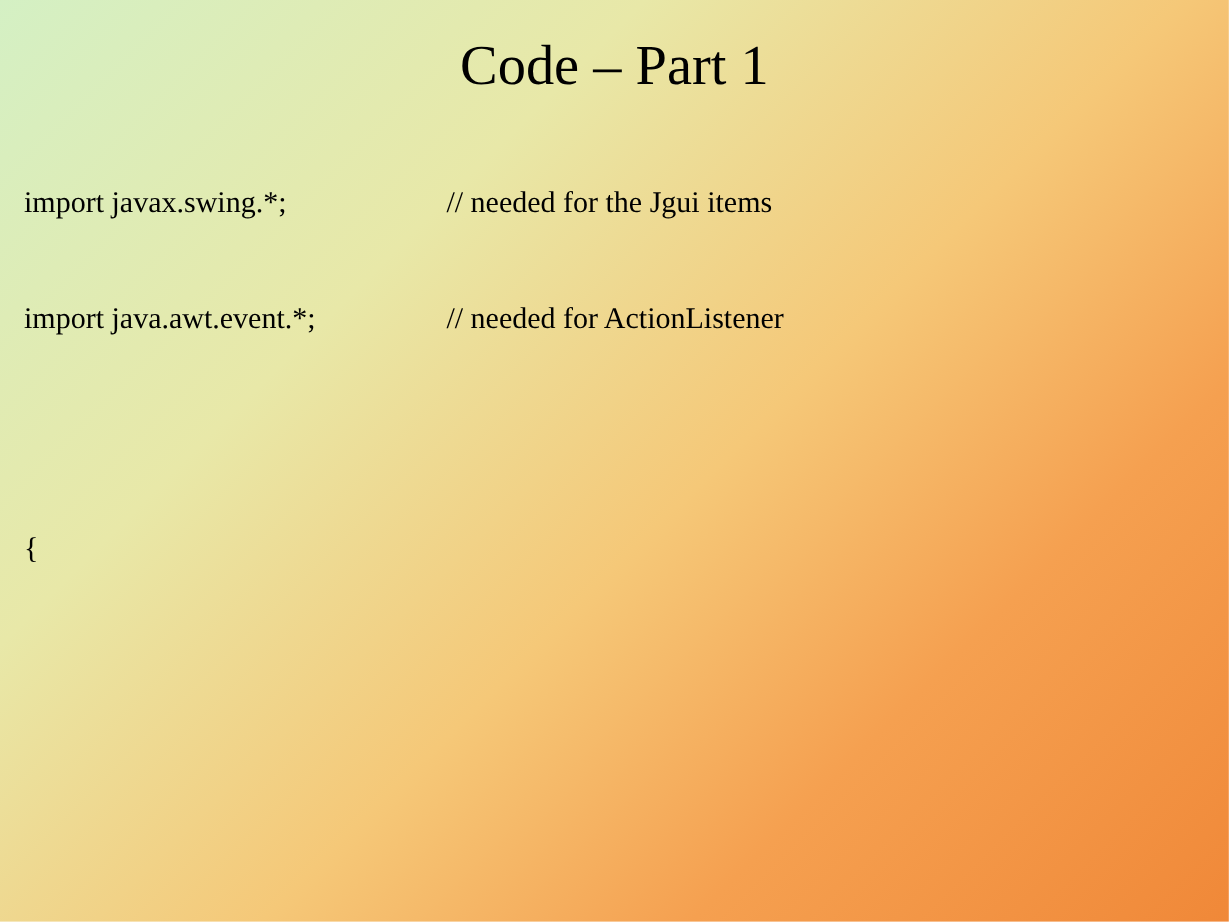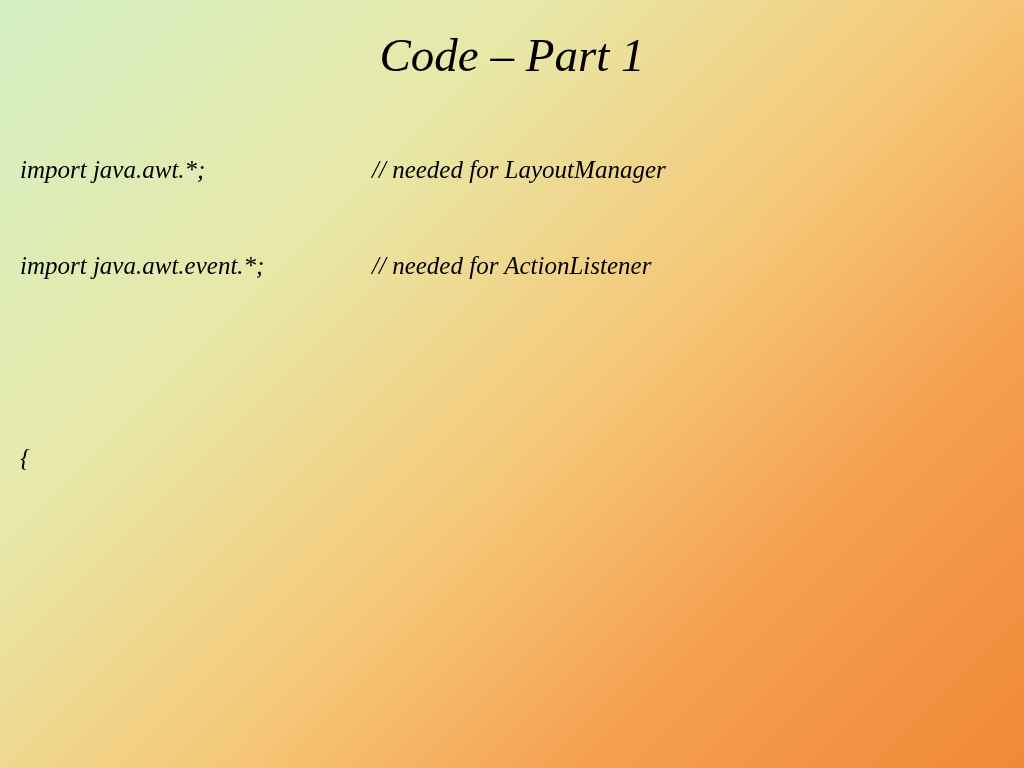--- a/index.html
+++ b/index.html
@@ -1,19 +1,18 @@
 <!DOCTYPE html>
 <html><head>
   <meta charset="utf-8">
   <style>
     * {
       margin: 0;
       padding: 0;
       box-sizing: border-box;
-      font-style: italic;
     }
     body {
       width: 1024px;
       height: 768px;
       background: linear-gradient(135deg, #d4f0c4 0%, #e8e8a8 30%, #f5c878 55%, #f5a050 75%, #f08838 100%);
       font-family: 'Times New Roman', Times, serif;
       color: #000;
       overflow: hidden;
     }
     .slide {
@@ -43,21 +42,21 @@
     .col2 { display: inline-block; }
     .import-stmt { display: inline-block; width: 352px; }
   </style>
 </head>
 <body>
 
 <div class="slide">
   <h1 class="title">Code – Part 1</h1>
 
   <div class="code-block">
-    <span class="code-line"><span class="import-stmt">import java.awt.*;</span><span class="col2">// needed for LayoutManager</span></span>
+    <span class="code-line"><span class="import-stmt">import javax.swing.*;</span><span class="col2">// needed for the Jgui items</span></span>
     <span class="code-line"><span class="import-stmt">import java.awt.event.*;</span><span class="col2">// needed for ActionListener</span></span>
     <span class="code-line"> </span>
     <span class="code-line">{</span>
     
     
     
     
     
     
     

